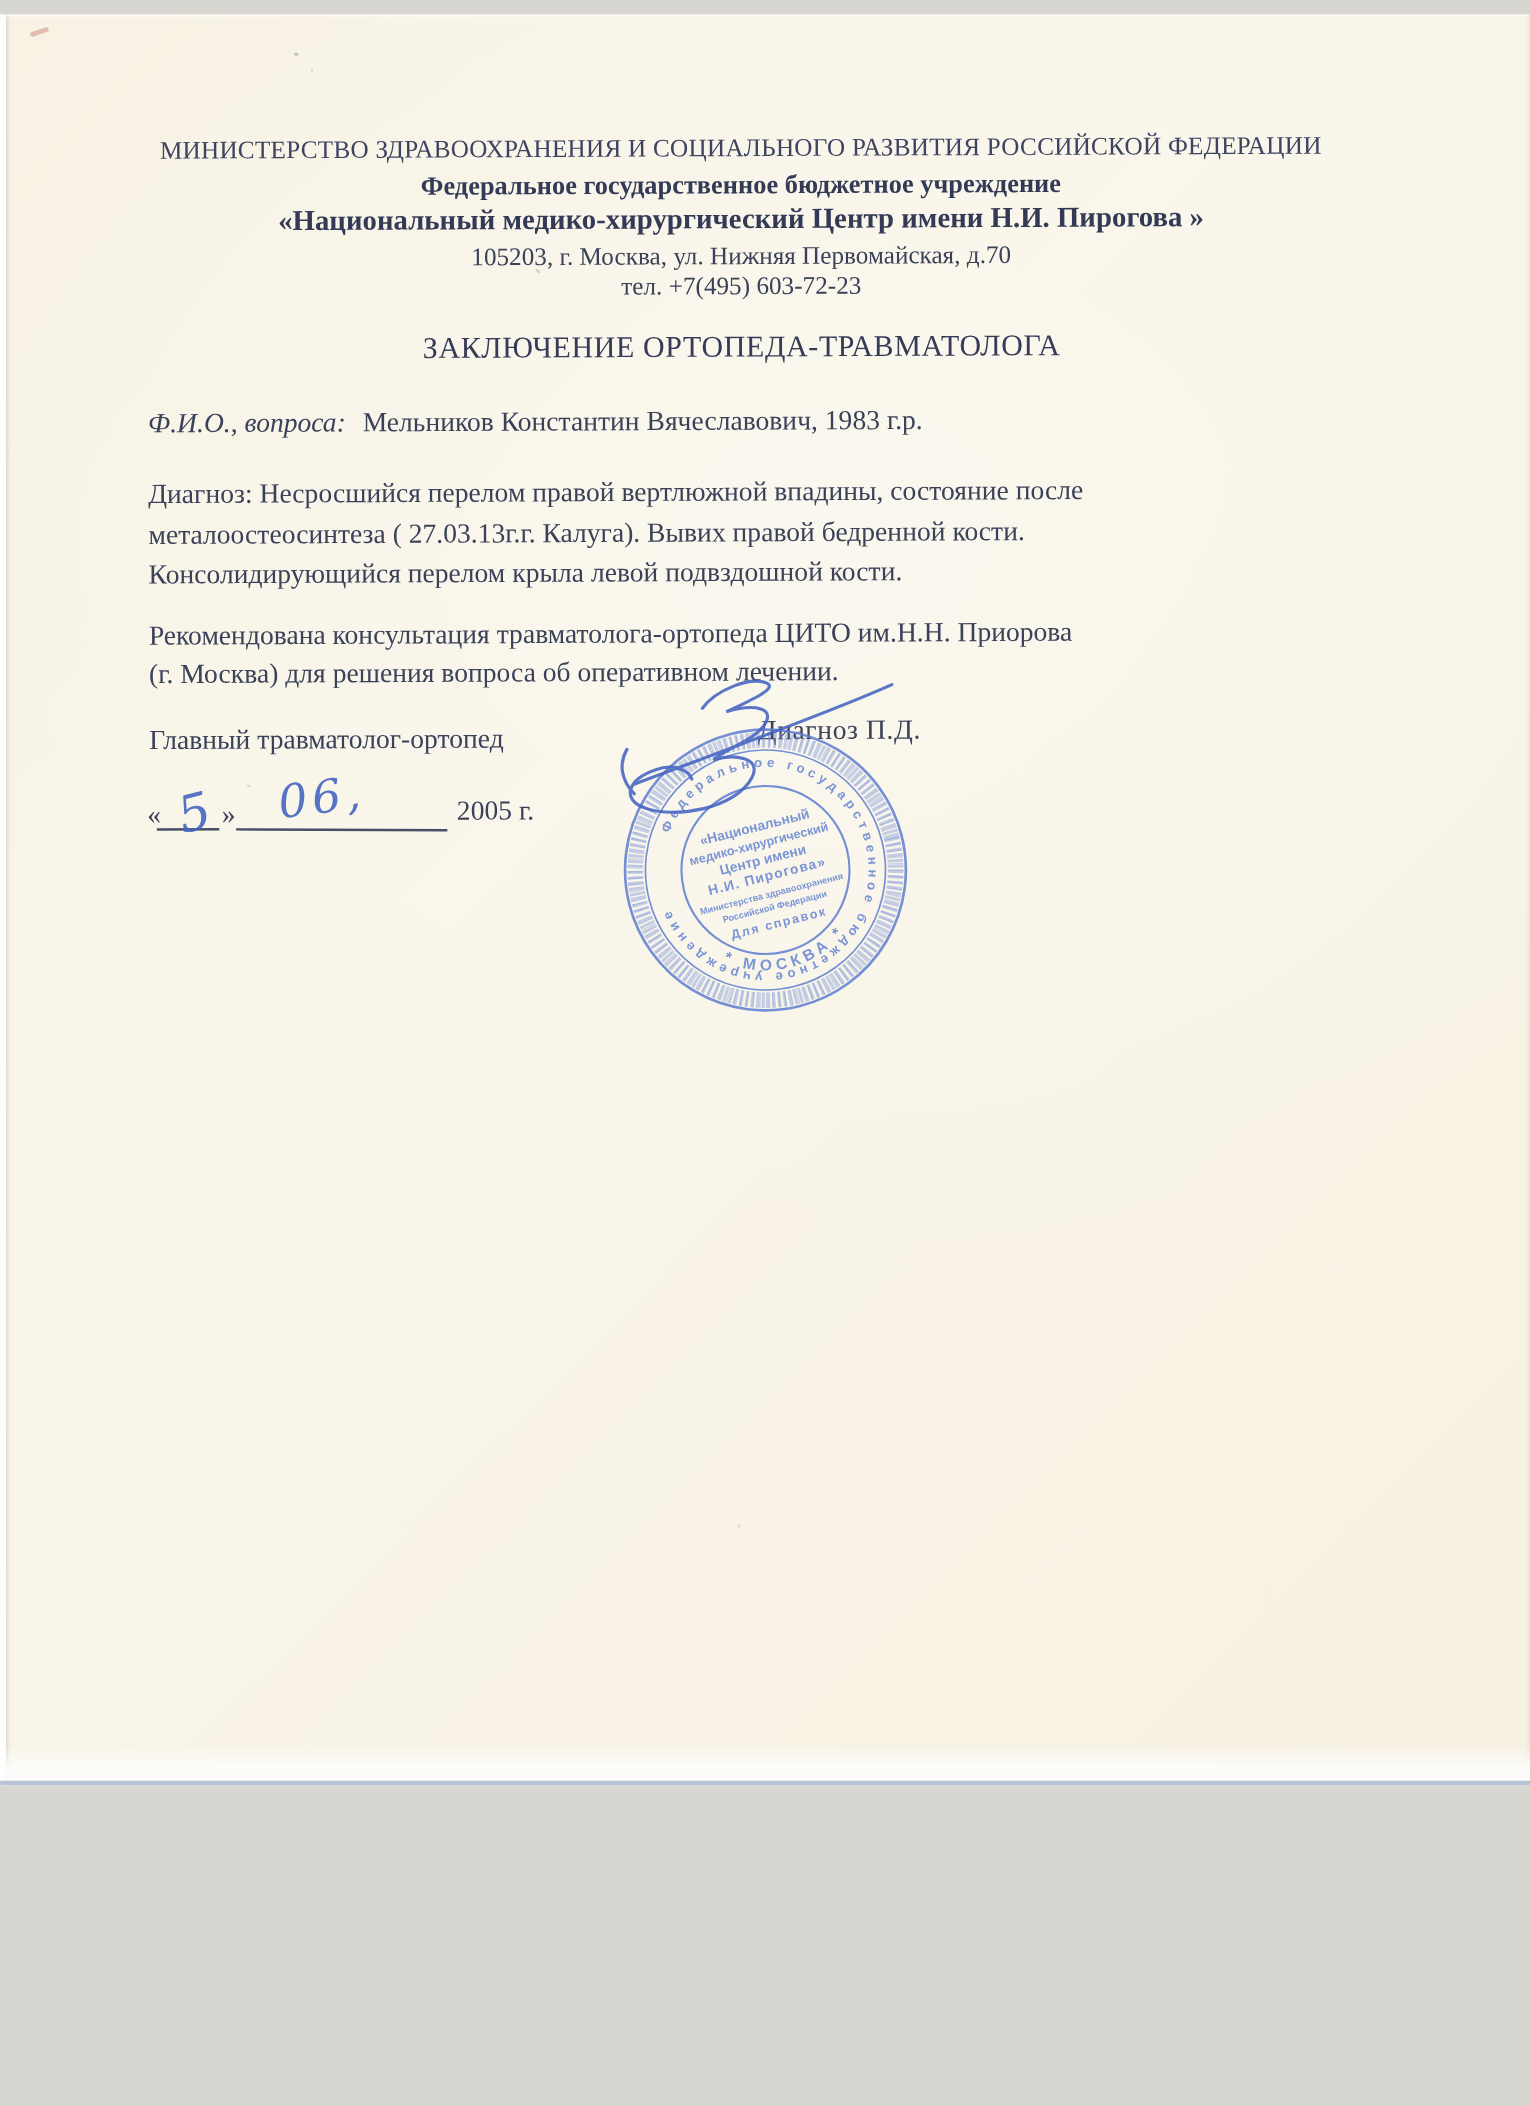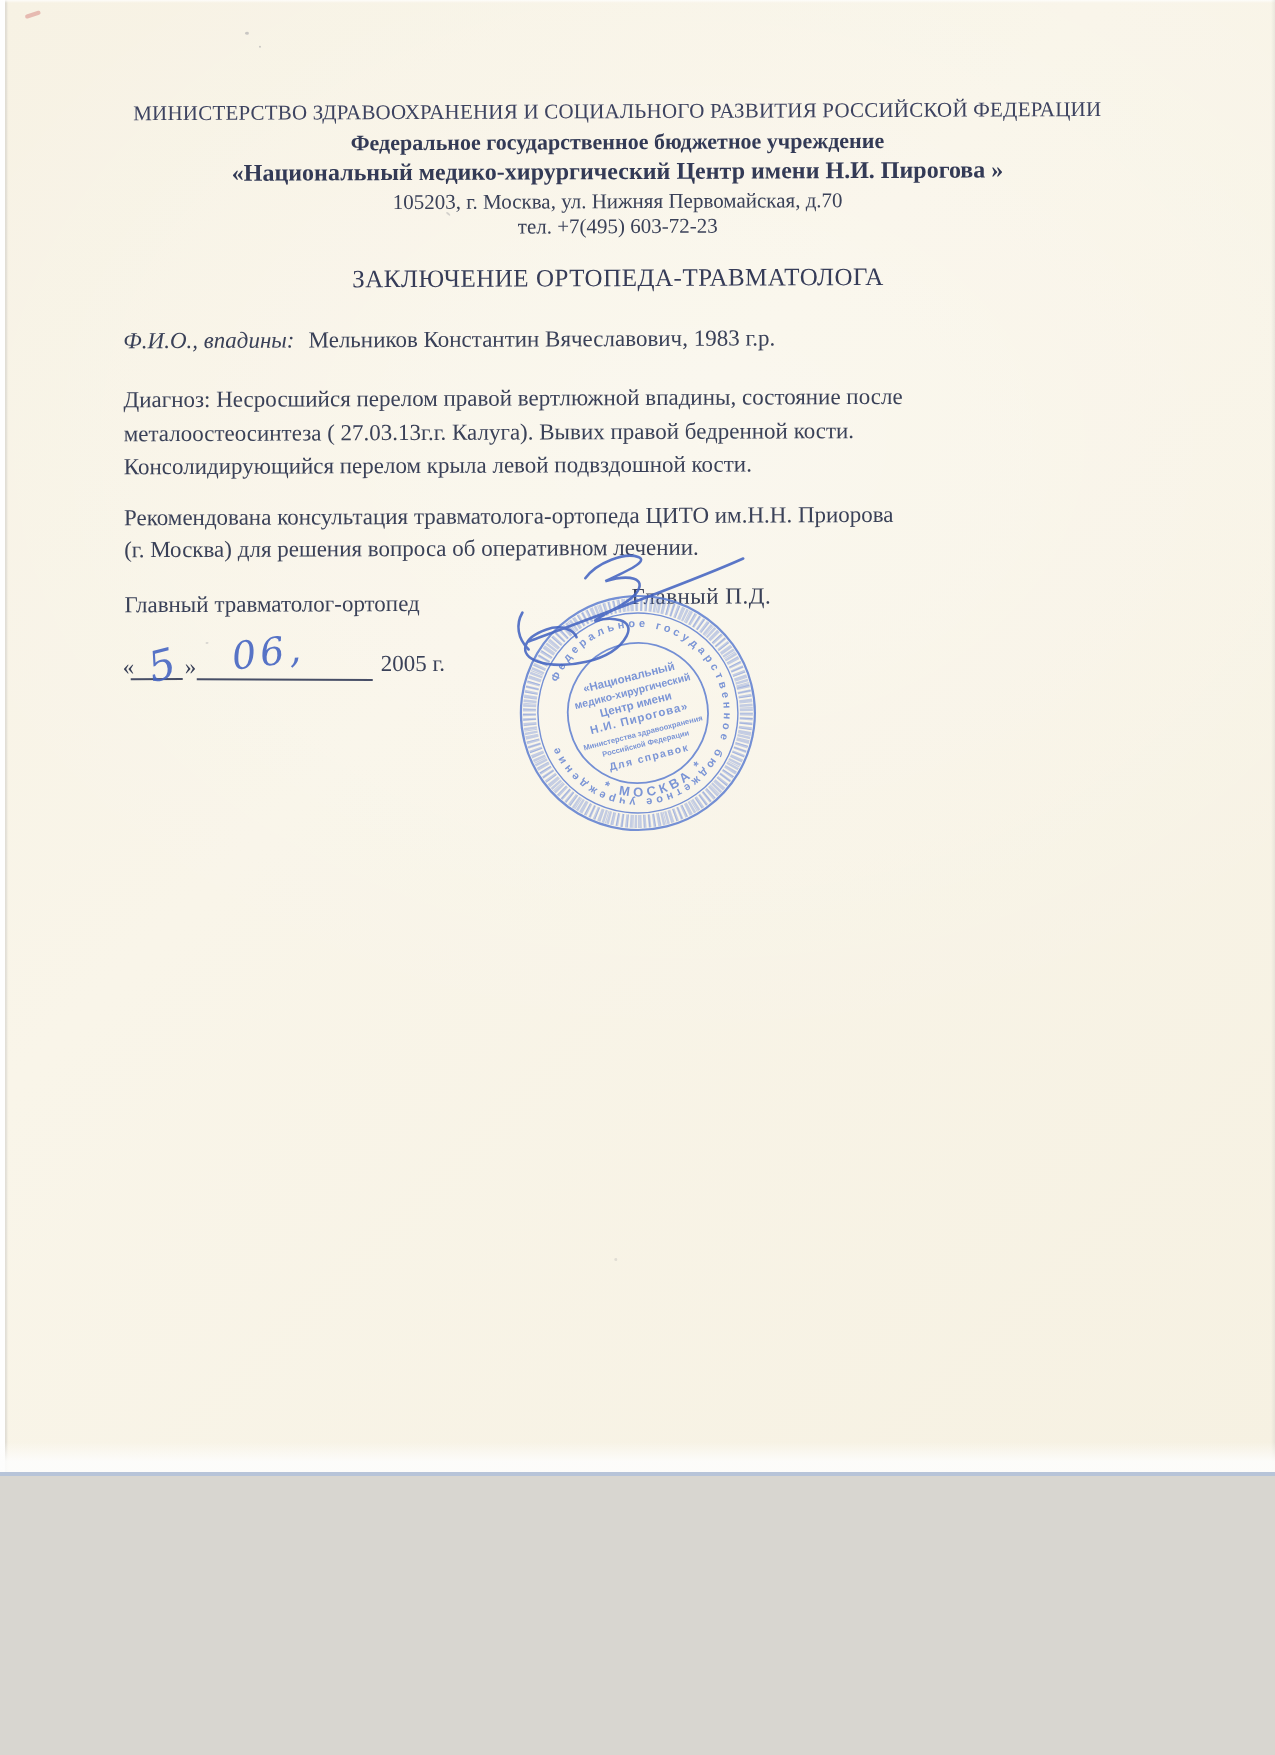--- a/index.html
+++ b/index.html
@@ -1,19 +1,19 @@
 <!DOCTYPE html>
 <html><head>
 <meta charset="utf-8">
 <style>
   html,body{margin:0;padding:0;background:#d8d6d0;}
   .page{
     position:relative;
     width:1275px;height:1476px;
-    margin:0 auto;
+    margin:12px auto;
     background:
       radial-gradient(ellipse 1200px 900px at 55% 30%, rgba(255,255,255,0.25), rgba(0,0,0,0) 70%),
       linear-gradient(135deg,#f7f2e4 0%,#f9f5e9 40%,#f6f1e2 100%);
     overflow:hidden;
     font-family:"Liberation Serif", serif;
     color:#3a4158;
   }
   .content{position:absolute;left:0;top:0;width:100%;height:100%;transform:rotate(-0.25deg);}
   .hdr{position:absolute;left:0;width:1240px;text-align:center;white-space:nowrap;}
   .hdr-l1{top:99px;font-size:21px;letter-spacing:0.2px;color:#3d4360;}
@@ -63,36 +63,36 @@
 
     <div class="hdr hdr-l1">МИНИСТЕРСТВО ЗДРАВООХРАНЕНИЯ И СОЦИАЛЬНОГО РАЗВИТИЯ РОССИЙСКОЙ ФЕДЕРАЦИИ</div>
     <div class="hdr hdr-l2">Федеральное государственное бюджетное учреждение</div>
     <div class="hdr hdr-l3">«Национальный медико-хирургический Центр имени Н.И. Пирогова »</div>
     <div class="hdr hdr-l4">105203, г. Москва, ул. Нижняя Первомайская, д.70</div>
     <div class="hdr hdr-l5">тел. +7(495) 603-72-23</div>
 
     <div class="doc-title">ЗАКЛЮЧЕНИЕ ОРТОПЕДА-ТРАВМАТОЛОГА</div>
 
     <div class="fio-line">
-      <span class="fio-label">Ф.И.О., впадины:</span><span class="fio-value">Мельников Константин Вячеславович, 1983 г.р.</span>
+      <span class="fio-label">Ф.И.О., вопроса:</span><span class="fio-value">Мельников Константин Вячеславович, 1983 г.р.</span>
     </div>
 
     <div class="body-block diag">
       <div>Диагноз: Несросшийся перелом правой вертлюжной впадины, состояние после</div>
       <div>металоостеосинтеза ( 27.03.13г.г. Калуга). Вывих правой бедренной кости.</div>
       <div>Консолидирующийся перелом крыла левой подвздошной кости.</div>
     </div>
 
     <div class="body-block recom">
       <div>Рекомендована консультация травматолога-ортопеда ЦИТО им.Н.Н. Приорова</div>
       <div>(г. Москва) для решения вопроса об оперативном лечении.</div>
     </div>
 
     <div class="sign-line">Главный травматолог-ортопед</div>
-    <div class="doctor-name">Главный  П.Д.</div>
+    <div class="doctor-name">Диагноз  П.Д.</div>
 
     <div class="date-line">
       <span class="q-open">«</span>
       <span class="u1"></span>
       <span class="q-close">»</span>
       <span class="u2"></span>
       <span class="year">2005 г.</span>
     </div>
 
     <svg class="hand-svg" width="280" height="90" viewBox="118 612 280 90">

